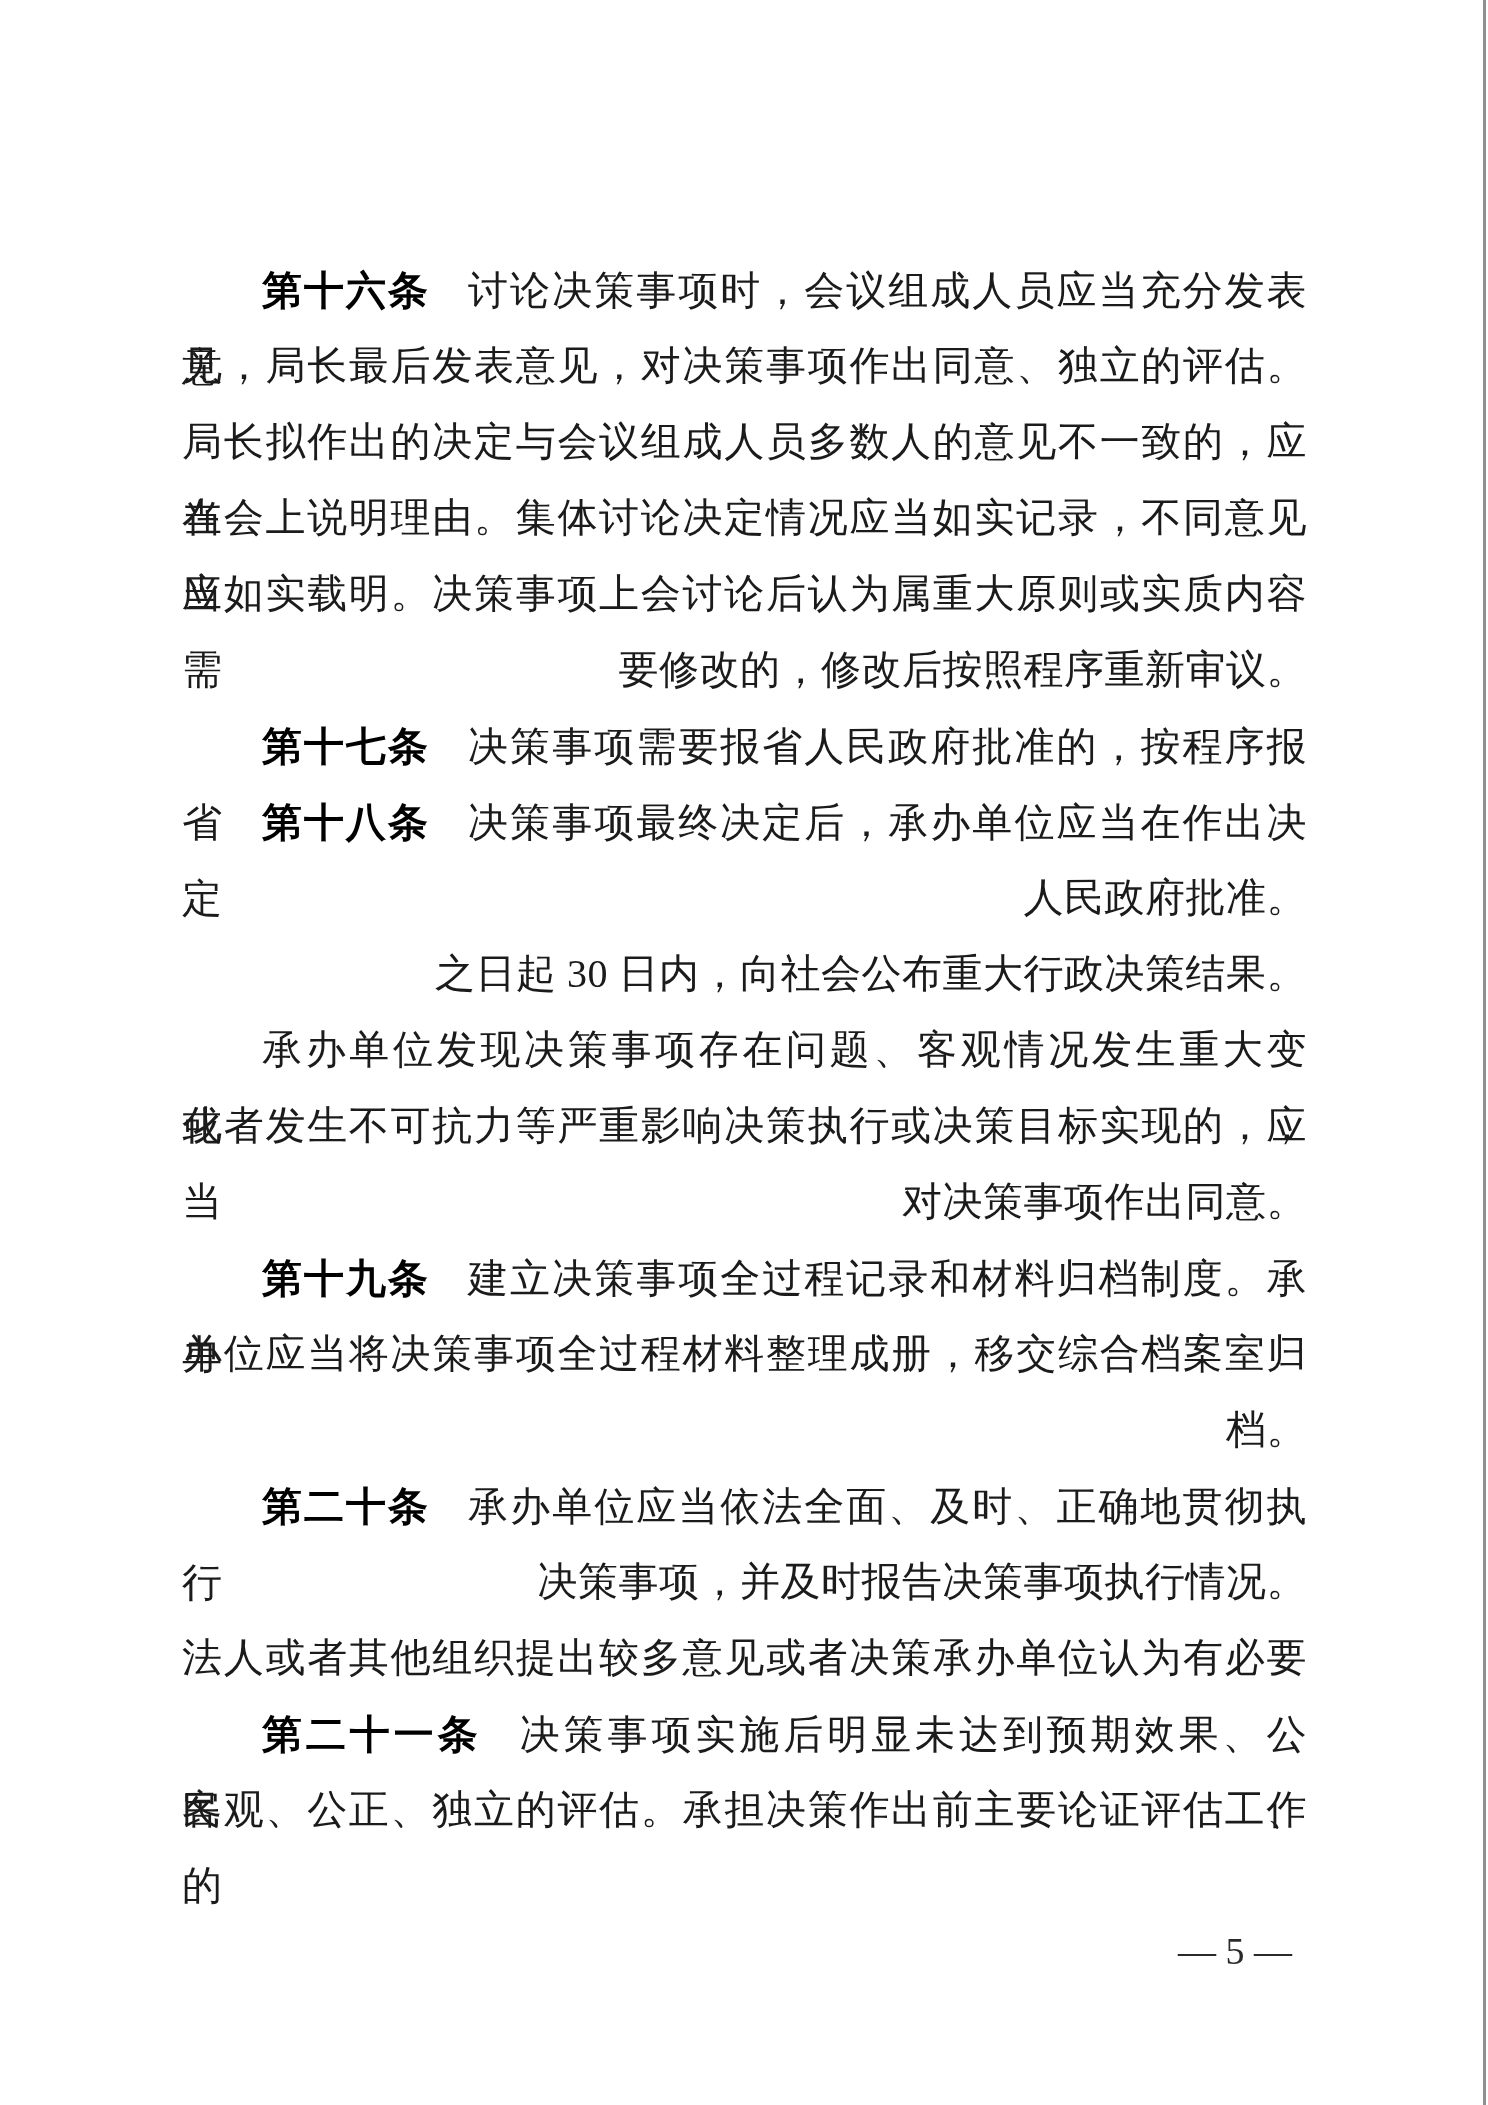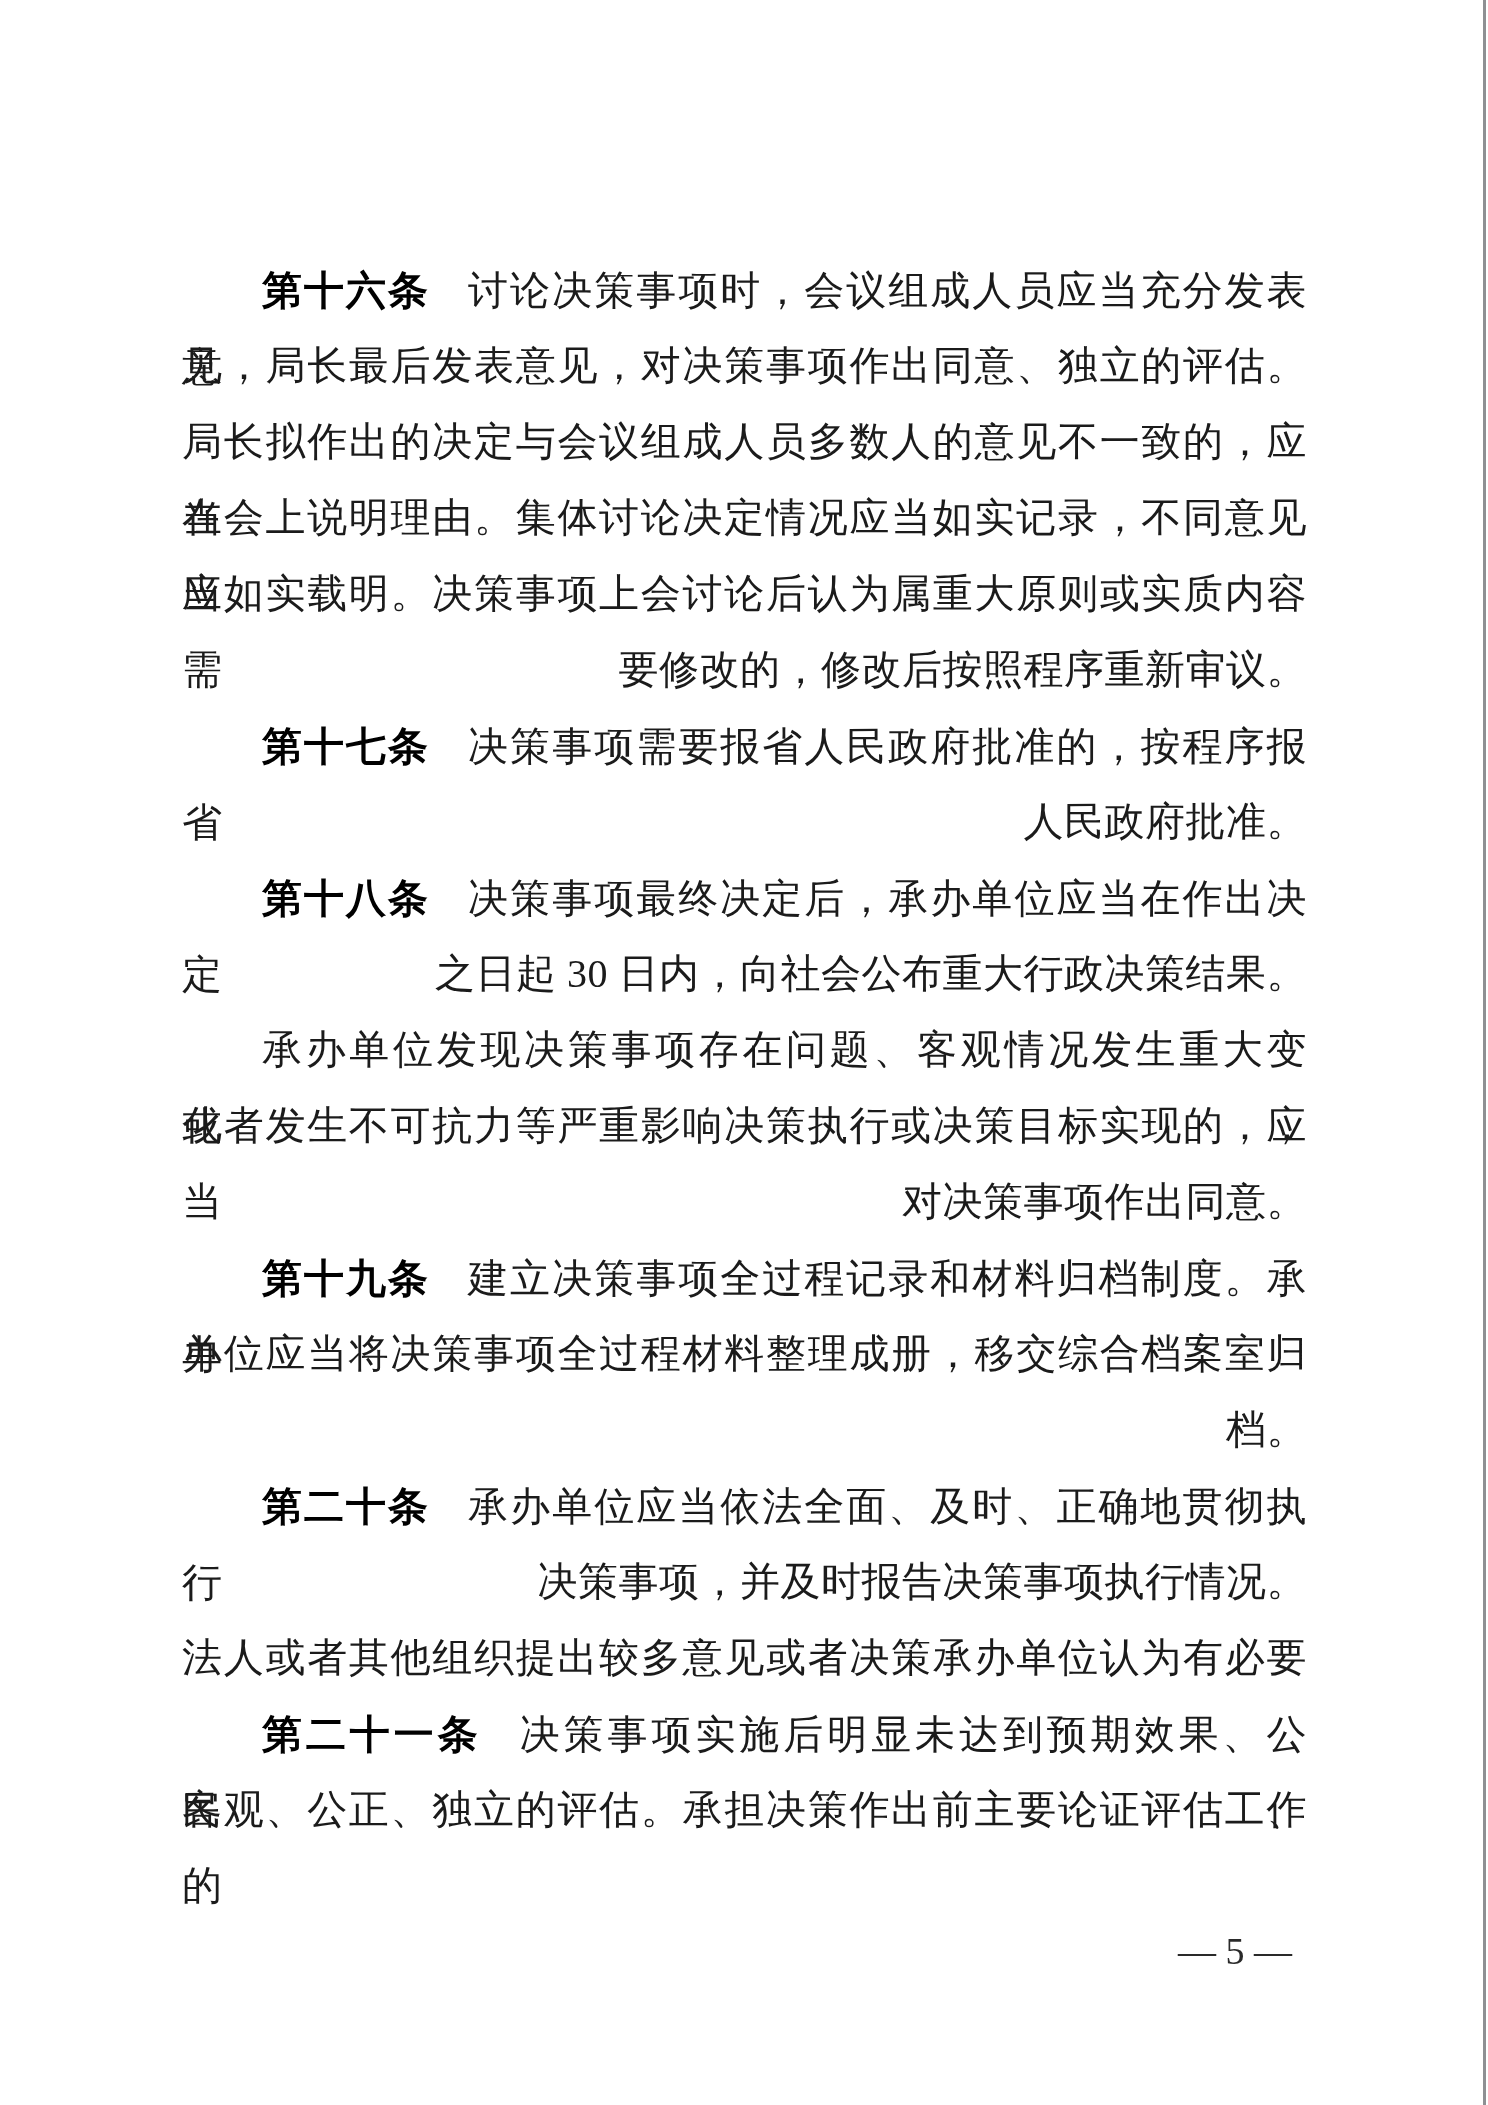--- a/index.html
+++ b/index.html
@@ -80,23 +80,23 @@
     <div class="line justify"><span>局长拟作出的决定与会议组成人员多数人的意见不一致的，应当</span></div>
 
     <div class="line justify"><span>在会上说明理由。集体讨论决定情况应当如实记录，不同意见应</span></div>
 
     <div class="line justify"><span>当如实载明。决策事项上会讨论后认为属重大原则或实质内容需</span></div>
 
     <div class="line"><span>要修改的，修改后按照程序重新审议。</span></div>
 
     <div class="line justify indent"><span class="art">第十七条</span><span>决策事项需要报省人民政府批准的，按程序报省</span></div>
 
+    <div class="line justify indent"><span class="art">第十八条</span><span>决策事项最终决定后，承办单位应当在作出决定</span></div>
+
     <div class="line"><span>人民政府批准。</span></div>
-
-    <div class="line justify indent"><span class="art">第十八条</span><span>决策事项最终决定后，承办单位应当在作出决定</span></div>
 
     <div class="line"><span>之日起 30 日内，向社会公布重大行政决策结果。</span></div>
 
     <div class="line justify indent"><span>承办单位发现决策事项存在问题、客观情况发生重大变化，</span></div>
 
     <div class="line justify"><span>或者发生不可抗力等严重影响决策执行或决策目标实现的，应当</span></div>
 
     <div class="line"><span>对决策事项作出同意。</span></div>
 
     <div class="line justify indent"><span class="art">第十九条</span><span>建立决策事项全过程记录和材料归档制度。承办</span></div>

